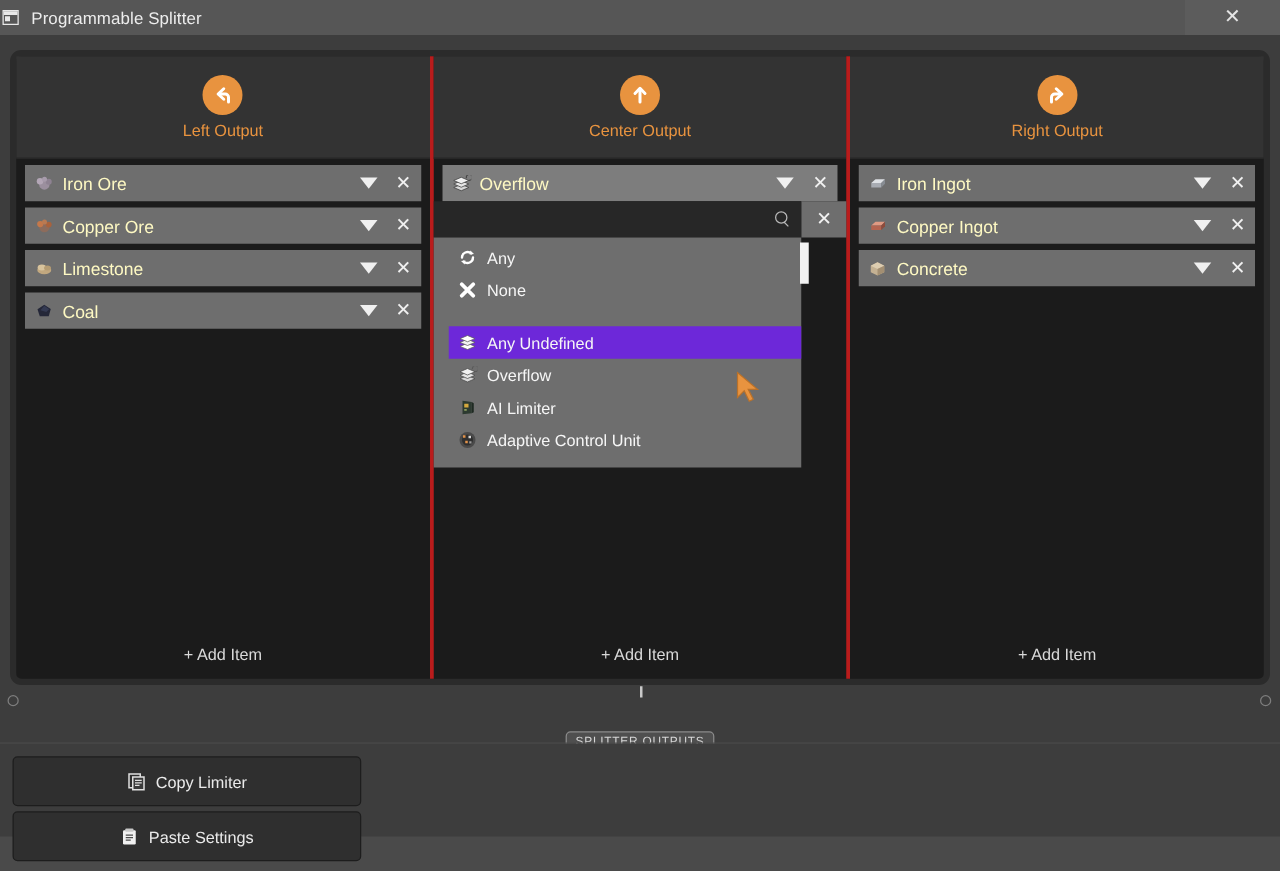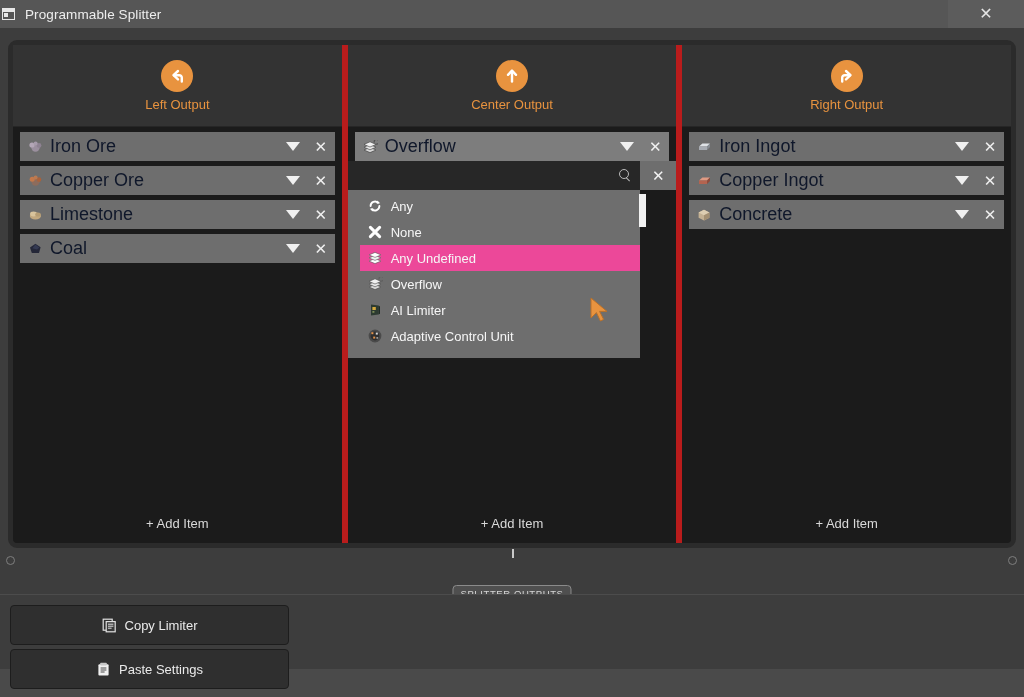--- a/index.html
+++ b/index.html
@@ -48,21 +48,21 @@
     position: absolute; left: 8px; top: 12px; width: 1008px; height: 508px;
     background: #1b1b1b;
     border: 5px solid #2b2b2b;
     border-radius: 9px;
   }
   .cols { position: absolute; inset: 0; display: flex; }
   .col {
     flex: 1 1 0; position: relative; height: 100%;
     display: flex; flex-direction: column;
   }
-  .col + .col { border-left: 6px solid #b91c1c; }
+  .col + .col { border-left: 3px solid #b91c1c; }
 
   .col-header {
     height: 82px; background: #333333;
     display: flex; flex-direction: column;
     align-items: center; justify-content: center;
     border-bottom: 1px solid #262626;
   }
   .hdr-badge {
     width: 32px; height: 32px; border-radius: 50%;
     background: #e8933f;
@@ -76,21 +76,21 @@
     height: 29px; background: #6e6e6e;
     display: flex; align-items: center;
     margin-bottom: 5px; padding: 0 0 0 7px;
     cursor: default;
   }
   .item-row.active { background: #7d7d7d; }
   .item-ico {
     width: 16px; height: 14px; margin-right: 7px; flex: 0 0 auto;
     display: flex; align-items: center; justify-content: center;
   }
-  .item-name { color: #0f172a; font-size: 18px; flex: 1 1 auto; }
+  .item-name { color: #fef9c3; font-size: 14px; flex: 1 1 auto; }
   .row-btn {
     width: 28px; height: 29px; display: flex;
     align-items: center; justify-content: center;
     color: #f0f0f0; cursor: default;
   }
   .caret { width: 0; height: 0; border-left: 7px solid transparent;
            border-right: 7px solid transparent; border-top: 9px solid #f0f0f0; }
   .xglyph { font-size: 15px; line-height: 1; }
 
   .add-item {
@@ -130,21 +130,21 @@
     cursor: default;
   }
   .dd-list {
     background: #6e6e6e; padding: 3px 0 9px 12px; position: relative;
     width: calc(100% - 36px);
   }
   .dd-item {
     height: 26px; display: flex; align-items: center;
     padding-left: 6px; cursor: default;
   }
-  .dd-item.sel { background: #ec4899; }
+  .dd-item.sel { background: #6d28d9; margin-top: 16px; }
   .dd-ico { width: 18px; height: 16px; margin-right: 7px; flex: 0 0 auto;
             display: flex; align-items: center; justify-content: center; }
   .dd-text { color: #f6f6f6; font-size: 13px; }
   .dd-scroll {
     position: absolute; right: -6px; top: 4px; width: 7px; height: 33px;
     background: #f2f2f2; cursor: default;
   }
   .cursor-arrow { position: absolute; left: 242px; top: 136px; z-index: 60; }
 
   

